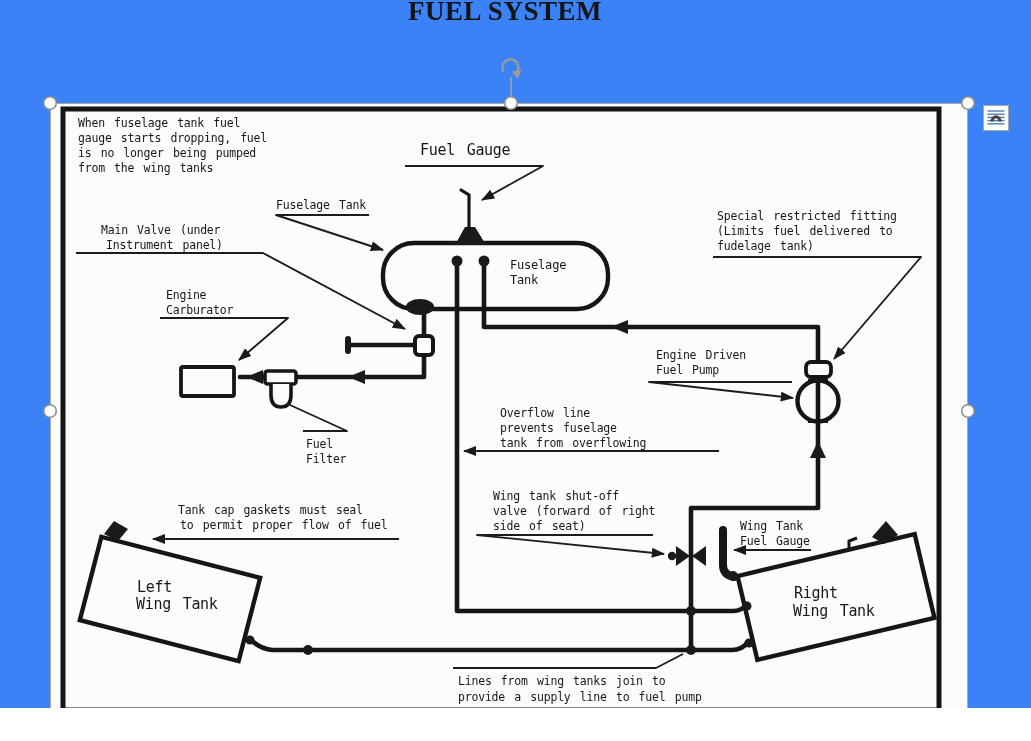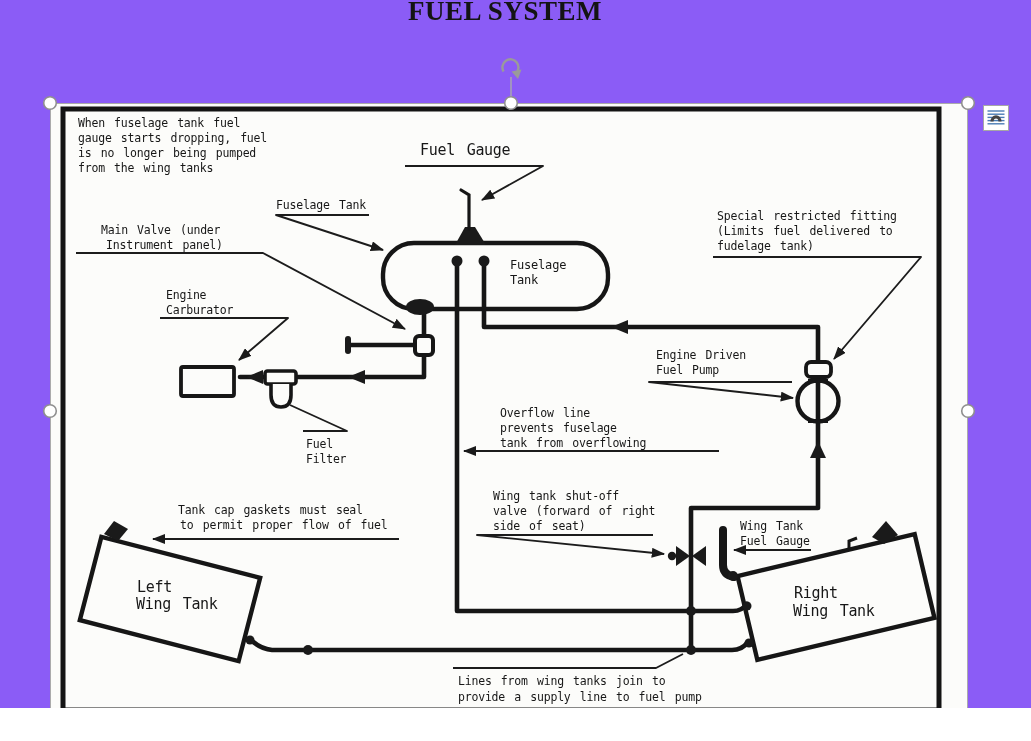--- a/index.html
+++ b/index.html
@@ -1,16 +1,16 @@
 <!DOCTYPE html>
 <html><head>
 <meta charset="utf-8">
 <style>
   html,body{margin:0;padding:0;background:#ffffff;}
-  #screen{position:relative;width:1031px;height:708px;background:#8b5cf6;overflow:hidden;
+  #screen{position:relative;width:1031px;height:708px;background:#3b82f6;overflow:hidden;
           font-family:"Liberation Sans",sans-serif;}
   #doc-title{position:absolute;top:-4px;left:0;width:1010px;text-align:center;
              font-family:"Liberation Serif",serif;font-weight:700;font-size:27px;
              letter-spacing:.5px;color:#141414;}
   #main-svg{position:absolute;left:0;top:0;}
   #layout-btn{position:absolute;left:983px;top:105px;width:26px;height:26px;background:#fff;
               border:1px solid #a6a6a6;box-sizing:border-box;display:flex;align-items:center;
               justify-content:center;cursor:pointer;}
   #bottom-band{position:absolute;left:0;top:733px;width:1031px;height:8px;background:#f0f0f0;
                border-top:1px solid #dadada;}

